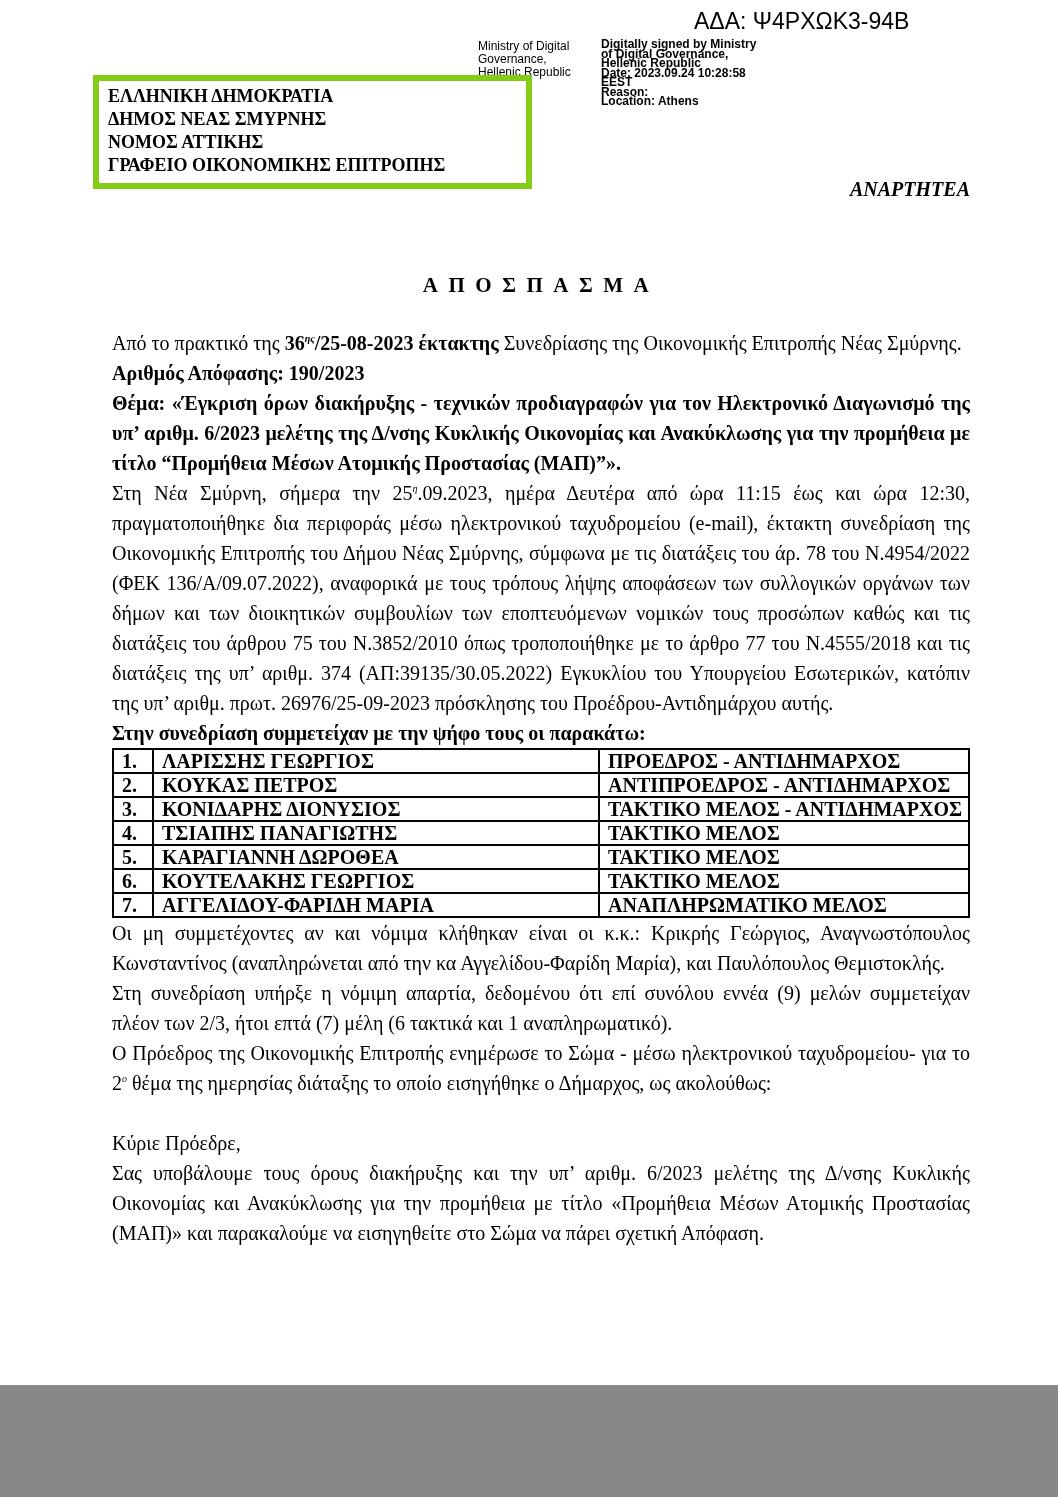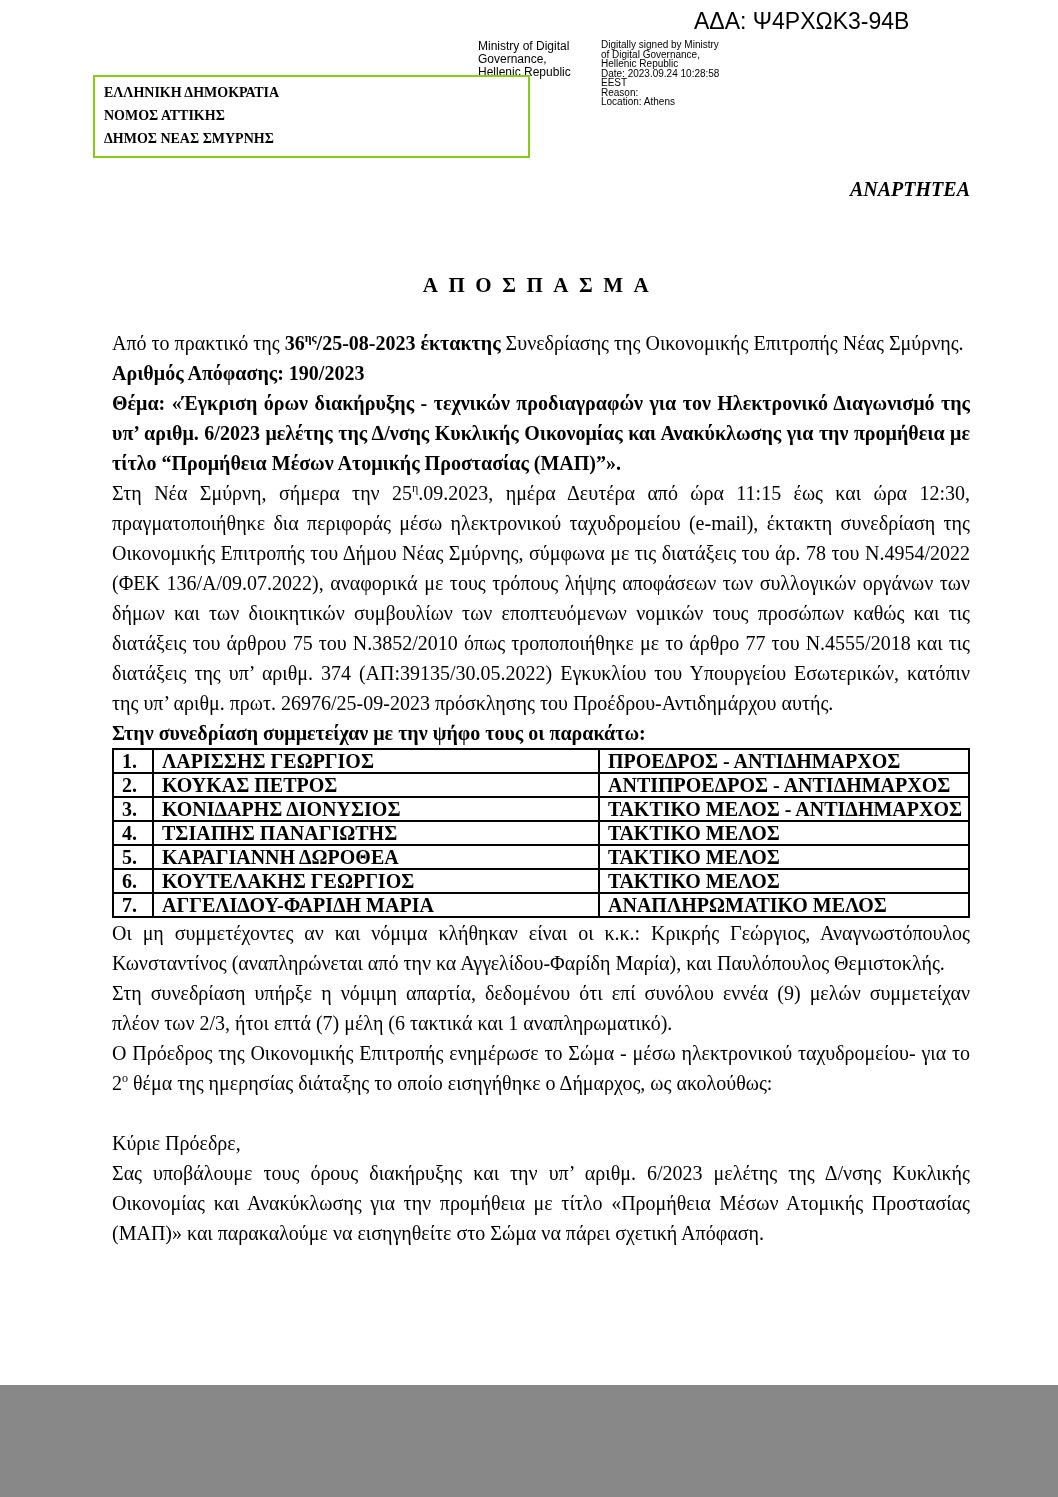--- a/index.html
+++ b/index.html
@@ -27,33 +27,33 @@
     left: 478px; top: 40px;
     font-family: "Liberation Sans", sans-serif;
     font-size: 12px; font-weight: normal;
     line-height: 13px;
     white-space: nowrap;
   }
   .sig-details {
     position: absolute;
     left: 601px; top: 40px;
     font-family: "Liberation Sans", sans-serif;
-    font-size: 10px; font-weight: normal;
+    font-size: 12px; font-weight: bold;
     line-height: 9.5px;
     white-space: nowrap;
   }
   
   .letterhead {
     position: absolute;
     left: 93px; top: 75px;
     width: 415px;
-    border: 2px solid #84cc16;
-    padding: 4px 9px 6px 9px;
+    border: 6px solid #84cc16;
+    padding: 4px 3px 6px 9px;
     font-weight: bold;
-    font-size: 14px;
+    font-size: 18px;
     line-height: 23px;
     white-space: nowrap;
   }
   .anartitea {
     position: absolute;
     top: 178px; right: 88px;
     font-style: italic;
     font-weight: bold;
     font-size: 20px;
   }
@@ -67,21 +67,21 @@
   }
   .doc-title {
     margin: 0 0 28px 0;
     text-align: center;
     font-weight: bold;
     font-size: 21px;
     letter-spacing: 0.5em;
   }
   .content p { margin: 0; text-align: justify; }
   .bold { font-weight: bold; }
-  sup { font-size: 12px; line-height: 0; vertical-align: super; }
+  sup { font-size: 10px; line-height: 0; vertical-align: super; font-style: italic; }
   table.members {
     width: 100%;
     border-collapse: collapse;
     table-layout: fixed;
   }
   table.members td {
     border: 2px solid #000;
     font-weight: bold;
     font-size: 20px;
     height: 22px;
@@ -112,22 +112,23 @@
     <div>of Digital Governance,</div>
     <div>Hellenic Republic</div>
     <div>Date: 2023.09.24 10:28:58</div>
     <div>EEST</div>
     <div>Reason:</div>
     <div>Location: Athens</div>
   </div>
 
   <div class="letterhead">
     <div>ΕΛΛΗΝΙΚΗ ΔΗΜΟΚΡΑΤΙΑ</div>
+    <div>ΔΗΜΟΣ ΝΕΑΣ ΣΜΥΡΝΗΣ</div>
     <div>ΝΟΜΟΣ ΑΤΤΙΚΗΣ</div>
-    <div>ΔΗΜΟΣ ΝΕΑΣ ΣΜΥΡΝΗΣ</div>
+    <div>ΓΡΑΦΕΙΟ ΟΙΚΟΝΟΜΙΚΗΣ ΕΠΙΤΡΟΠΗΣ</div>
   </div>
 
   <div class="anartitea">ΑΝΑΡΤΗΤΕΑ</div>
 
   <div class="content">
 
     <div class="doc-title">ΑΠΟΣΠΑΣΜΑ</div>
 
     <p><span>Από το πρακτικό της </span><span class="bold">36</span><sup class="bold">ης</sup><span class="bold">/25-08-2023 έκτακτης</span><span> Συνεδρίασης της Οικονομικής Επιτροπής Νέας Σμύρνης.</span></p>
 

